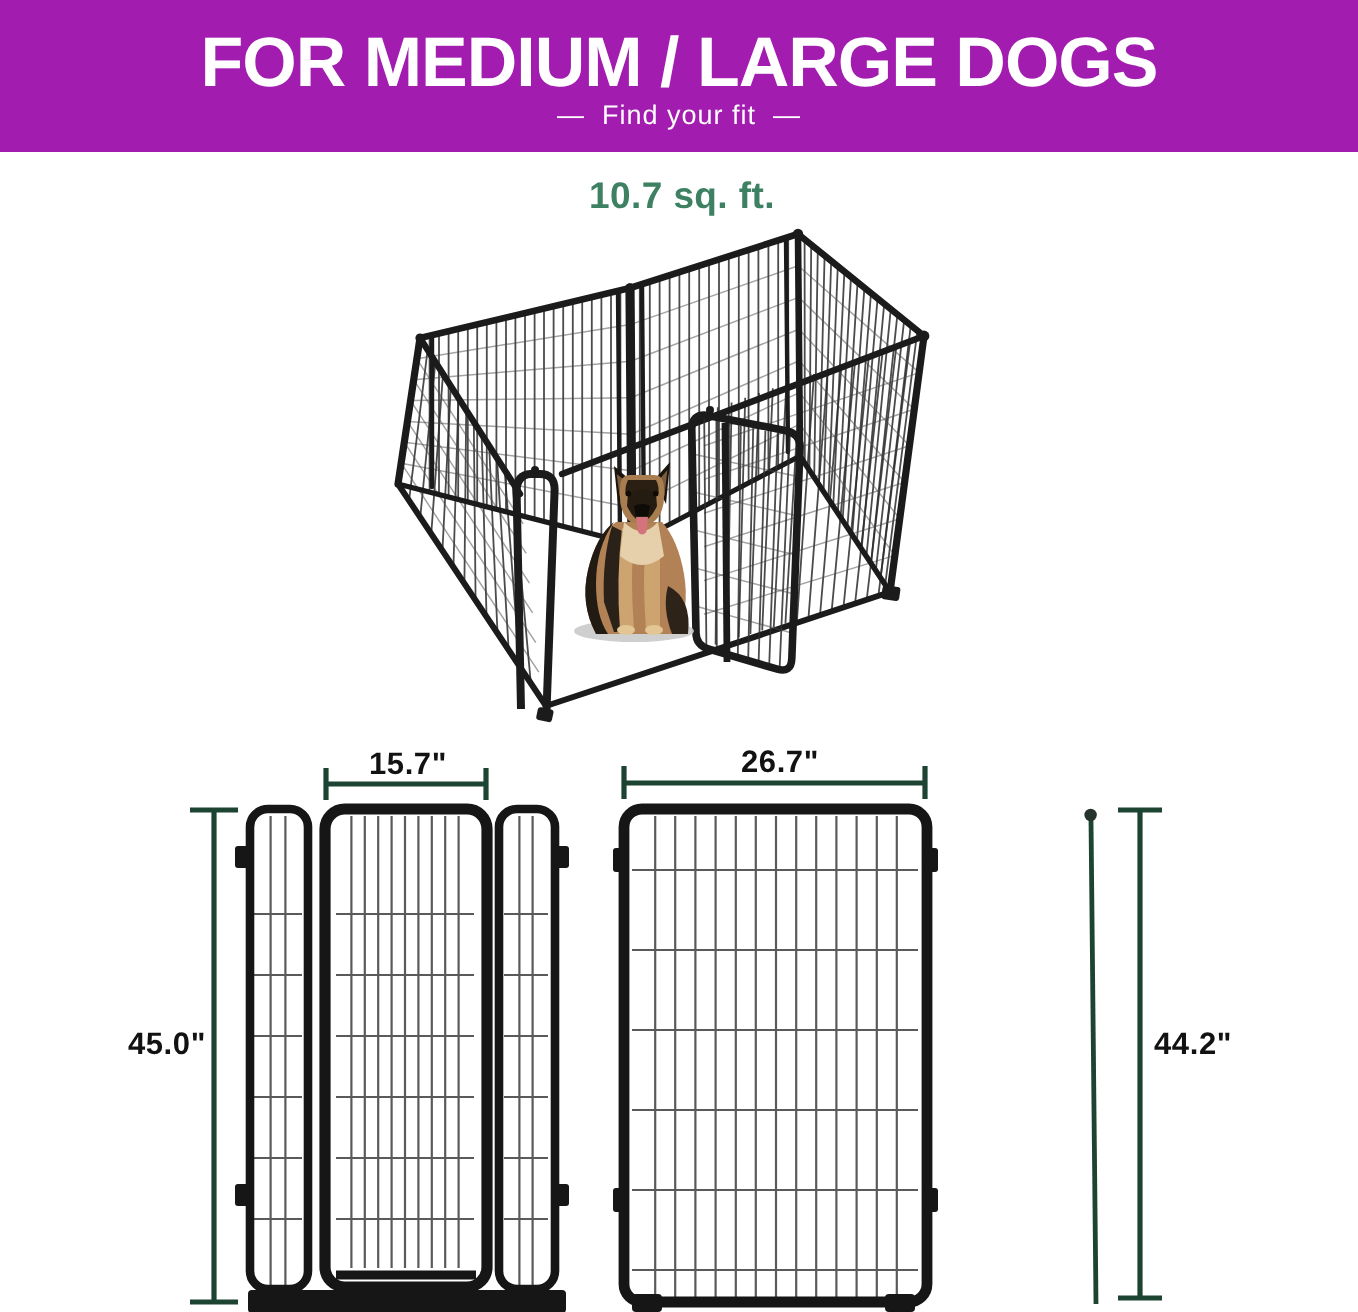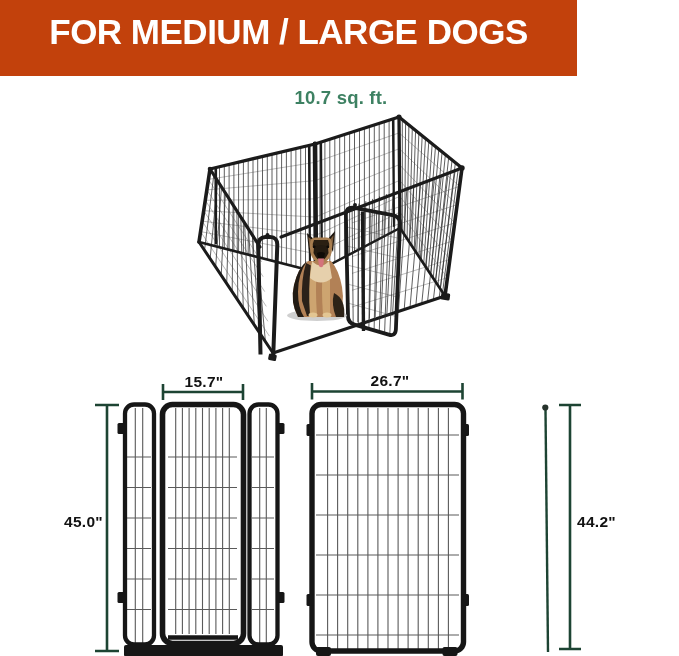--- a/index.html
+++ b/index.html
@@ -1,25 +1,26 @@
 <!DOCTYPE html>
 <html><head><meta charset="utf-8">
 <style>
 html,body{margin:0;padding:0}
 body{width:679px;height:656px;background:#fff;font-family:"Liberation Sans",sans-serif;position:relative;overflow:hidden}
-.banner{position:absolute;left:0;top:0;width:577px;height:76px;background:#c2410c;text-align:center;color:#fff}
+.banner{position:absolute;left:0;top:0;width:679px;height:76px;background:#a21caf;text-align:center;color:#fff}
 .banner .title{font-size:35px;font-weight:bold;letter-spacing:-0.5px;padding-top:14px;line-height:36px}
 .banner .sub{font-size:13.5px;letter-spacing:0.5px;margin-top:0px}
 </style></head>
 <body>
 
 <div class="banner">
 
 <div class="title">FOR MEDIUM / LARGE DOGS</div>
 
+<div class="sub">—&nbsp;&nbsp;Find your fit&nbsp;&nbsp;—</div>
 </div>
 <svg width="679" height="656" viewBox="0 0 679 656" style="position:absolute;left:0;top:0">
 <style>
 .mv{stroke:#2b2b2b;stroke-width:0.9;fill:none;opacity:0.85}
 .mh{stroke:#474747;stroke-width:0.75;fill:none;opacity:0.5}
 .m2{stroke:#5a5a5a;stroke-width:1.1;fill:none}
 .dim{font-family:"Liberation Sans",sans-serif;font-weight:bold;font-size:15.5px;fill:#121212;letter-spacing:0.3px}
 </style>
 
 <text x="341" y="104" text-anchor="middle" style="font-family:&quot;Liberation Sans&quot;,sans-serif;font-weight:bold;font-size:18.5px;fill:#3d8162;letter-spacing:0.2px">10.7 sq. ft.</text>

